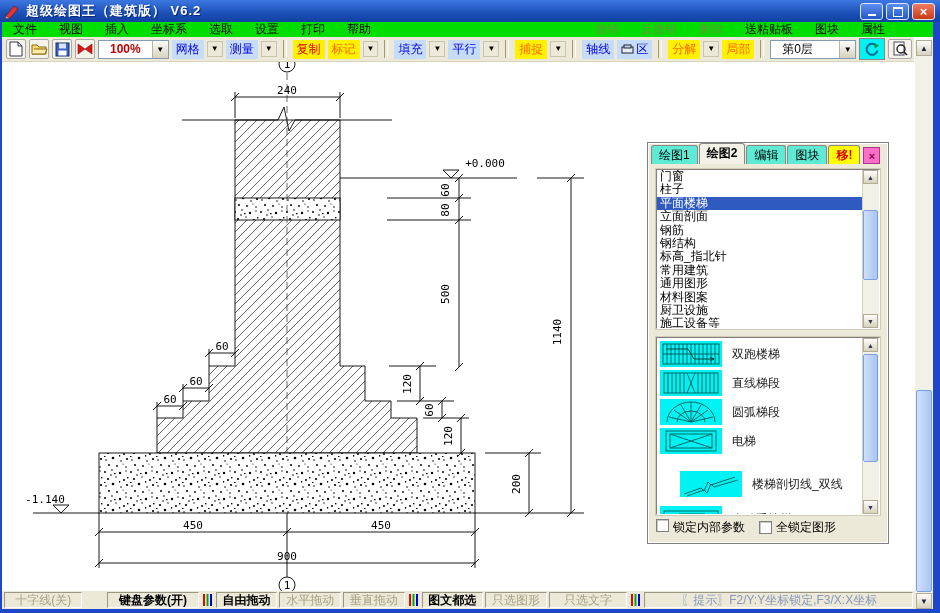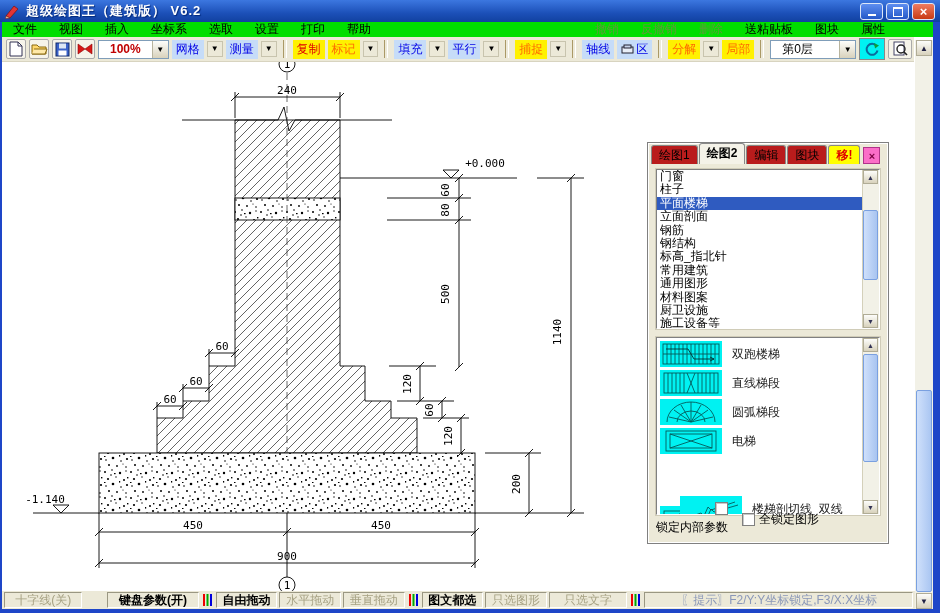--- a/index.html
+++ b/index.html
@@ -44,21 +44,21 @@
   
   .canvas{position:absolute;left:2px;top:62px;width:913px;height:529px;background:#fff;}
   .drawsvg{position:absolute;left:0;top:0;}
   .dimtxt{font-family:"DejaVu Sans Mono",monospace;font-size:11px;fill:#000;stroke:none;}
   .dash{stroke:#444;stroke-width:0.8;stroke-dasharray:7 4;}
   
   .palette{position:absolute;left:648px;top:143px;width:238px;height:398px;background:#ece9d8;
     border:1px solid #fff;outline:1px solid #808080;box-shadow:1px 1px 0 #555;}
   .tabs{position:absolute;left:2px;top:1px;height:19px;display:flex;align-items:flex-end;gap:1px;width:232px;}
   .tab{height:17px;padding:1px 7px 0;border:1px solid #888;border-bottom:none;border-radius:3px 3px 0 0;
-    background:#b91c1c;font-size:12px;white-space:nowrap;}
+    background:#5eead4;font-size:12px;white-space:nowrap;}
   .tab.active{background:#f4f2e8;font-weight:bold;height:19px;}
   .tab.hot{background:#ffff00;color:#e00000;font-weight:bold;}
   .tabclose{margin-left:2px;width:15px;height:15px;background:#fb6ec8;border:1px solid #b0338a;color:#7c0040;
     font-weight:bold;font-size:11px;display:flex;align-items:center;justify-content:center;}
   .catlist{position:absolute;left:7px;top:25px;width:224px;height:160px;background:#fff;
     border:1px solid #808080;border-right-color:#fff;border-bottom-color:#fff;outline:1px solid #d0ccb8;
     overflow:hidden;box-sizing:border-box;}
   .catrow{height:13.4px;line-height:13.4px;padding-left:3px;white-space:nowrap;font-size:12px;}
   .catrow.sel{background:#2f5bc0;color:#fff;}
   .lscroll{position:absolute;right:0;top:0;width:16px;height:100%;background:#f2f1e7;border-left:1px solid #d4d0ba;}
@@ -466,21 +466,21 @@
         <svg width="62" height="26" viewBox="0 0 62 26">
           <rect width="62" height="26" fill="#00f2f2"></rect>
           <g stroke="#045a5a" fill="none" stroke-width="0.9">
             <rect x="4" y="5" width="54" height="16"></rect>
             <path d="M20,7V19M22,7V19M24,7V19M26,7V19M28,7V19M30,7V19M32,7V19M34,7V19M36,7V19M38,7V19M40,7V19M42,7V19M44,7V19"></path>
             <path d="M6,13 H20 M44,13 H56 M10,9 V17 M52,9 V17"></path>
           </g>
         </svg>
         <span class="ilabel">自动手扶梯</span>
       </div>
-      <div class="irow" style="top:157px;padding-left:20px;">
+      <div class="irow" style="top:132px;padding-left:20px;">
         <svg width="62" height="26" viewBox="0 0 62 26">
           <rect width="62" height="26" fill="#00f2f2"></rect>
           <g stroke="#045a5a" fill="none" stroke-width="0.9">
             <path d="M4,23 L21,17 l3,3 l4,-9 l3,3 L55,6"></path>
             <path d="M7,25 L24,19 l3,3 l4,-9 l3,3 L58,9"></path>
           </g>
         </svg>
         <span class="ilabel">楼梯剖切线_双线</span>
       </div>
       <div class="lscroll">
@@ -488,21 +488,21 @@
             <span>▲</span>
           </span>
         <span class="lthumb" style="top:16px;height:108px;"></span>
         <span class="larr" style="bottom:0;">
             <span>▼</span>
           </span>
       </div>
     </div>
 
     <div class="locks">
-      <span style="display:flex;align-items:flex-end;gap:4px;flex-direction:column;">
+      <span style="display:flex;align-items:flex-start;gap:4px;">
         <span class="cb"></span>
         <span class="locklab">锁定内部参数</span>
       </span>
       <span style="display:flex;align-items:center;gap:4px;">
         <span class="cb"></span>
         <span class="locklab">全锁定图形</span>
       </span>
     </div>
   </div>
 

